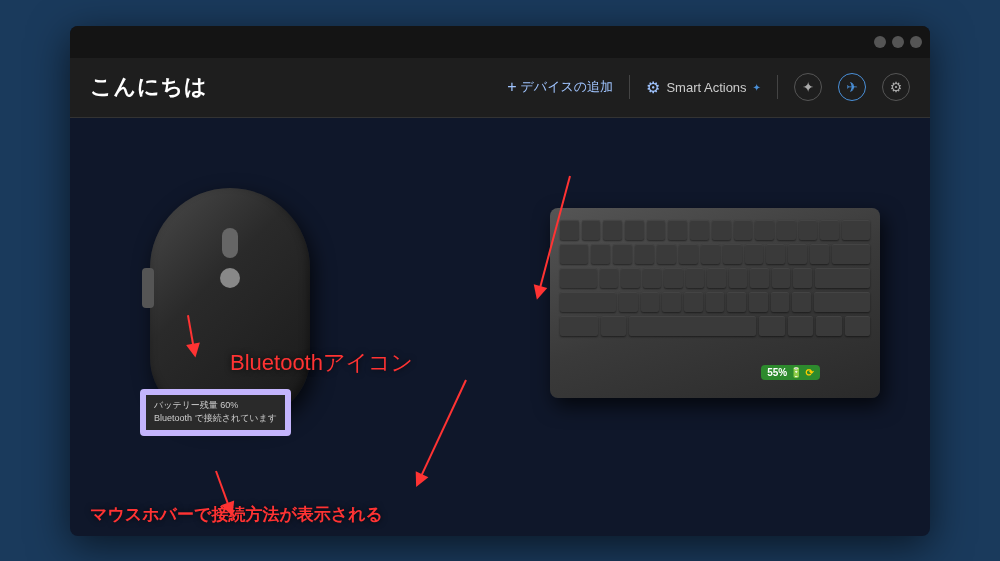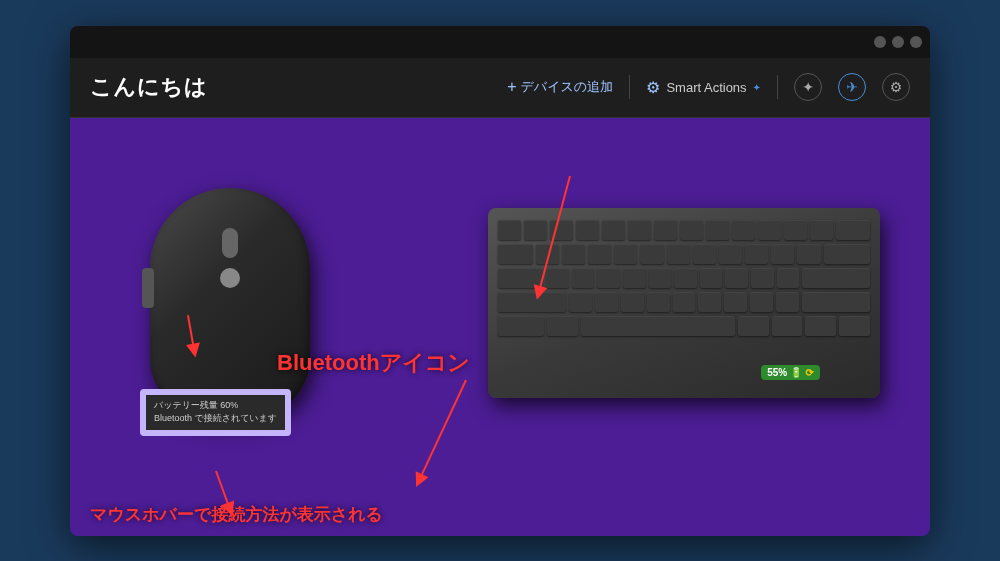--- a/index.html
+++ b/index.html
@@ -9,21 +9,21 @@
       background: #1a3a5c;
       display: flex;
       align-items: center;
       justify-content: center;
       font-family: 'Segoe UI', sans-serif;
       overflow: hidden;
     }
     .window {
       width: 860px;
       height: 510px;
-      background: #4c1d95;
+      background: #0f172a;
       border-radius: 8px;
       display: flex;
       flex-direction: column;
       position: relative;
       box-shadow: 0 10px 40px rgba(0,0,0,0.6);
       justify-content: flex-end;
     }
     .titlebar {
       height: 32px;
       background: #141414;
@@ -131,25 +131,24 @@
       text-shadow: 0 0 6px rgba(0,0,0,0.8);
       white-space: nowrap;
       z-index: 10;
     }
     .annotation-bluetooth {
       position: absolute;
       top: 230px;
       left: 160px;
       color: #ff3333;
       font-size: 22px;
-      font-weight: 700;
+      font-weight: 400;
       text-shadow: 0 0 6px rgba(0,0,0,0.8);
       white-space: nowrap;
       z-index: 10;
-      margin-left: 47px;
     }
     
     .arrow-usb {
       position: absolute;
       top: 58px;
       left: 58%;
       width: 2px;
       height: 120px;
       background: #ff3333;
       transform-origin: top center;
@@ -302,21 +301,21 @@
       left: -6px;
       border-left: 7px solid transparent;
       border-right: 7px solid transparent;
       border-top: 14px solid #ff3333;
     }
     
     .keyboard-device {
       position: absolute;
       right: 50px;
       top: 90px;
-      width: 392px;
+      width: 330px;
       height: 220px;
     }
     .keyboard-body {
       width: 100%;
       height: 190px;
       background: linear-gradient(160deg, #555 0%, #3a3a3a 50%, #2a2a2a 100%);
       border-radius: 8px;
       padding: 12px 10px 10px 10px;
       box-shadow: 4px 8px 20px rgba(0,0,0,0.7);
       position: relative;

